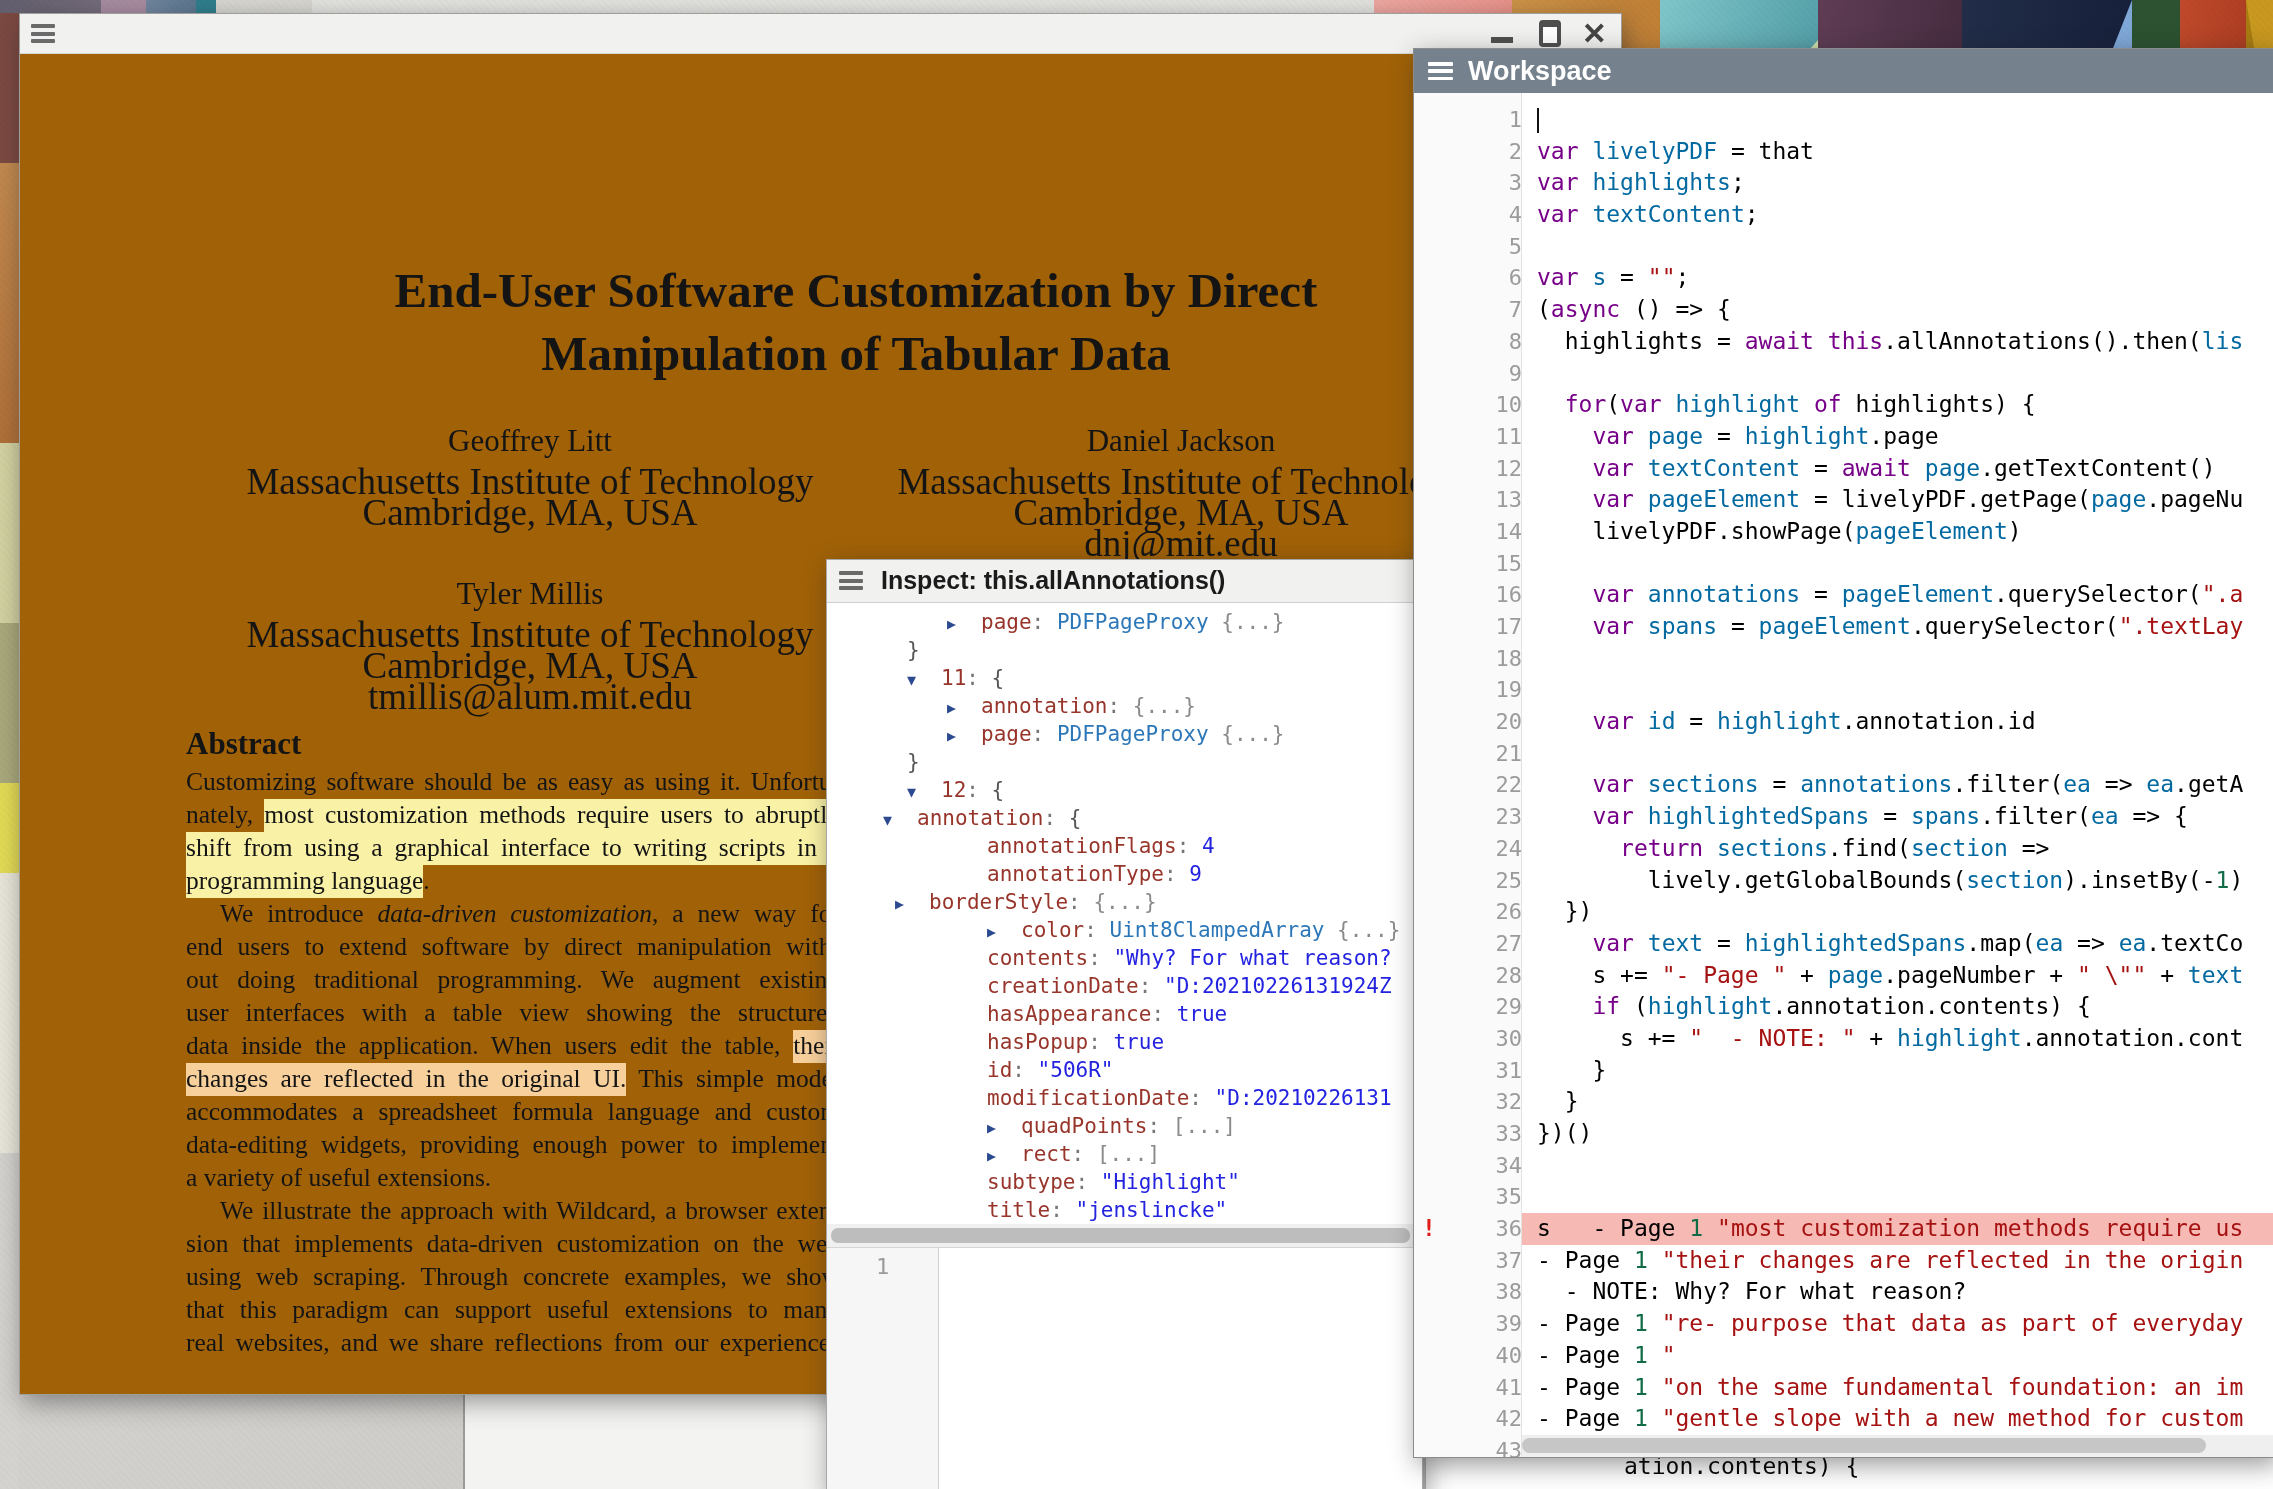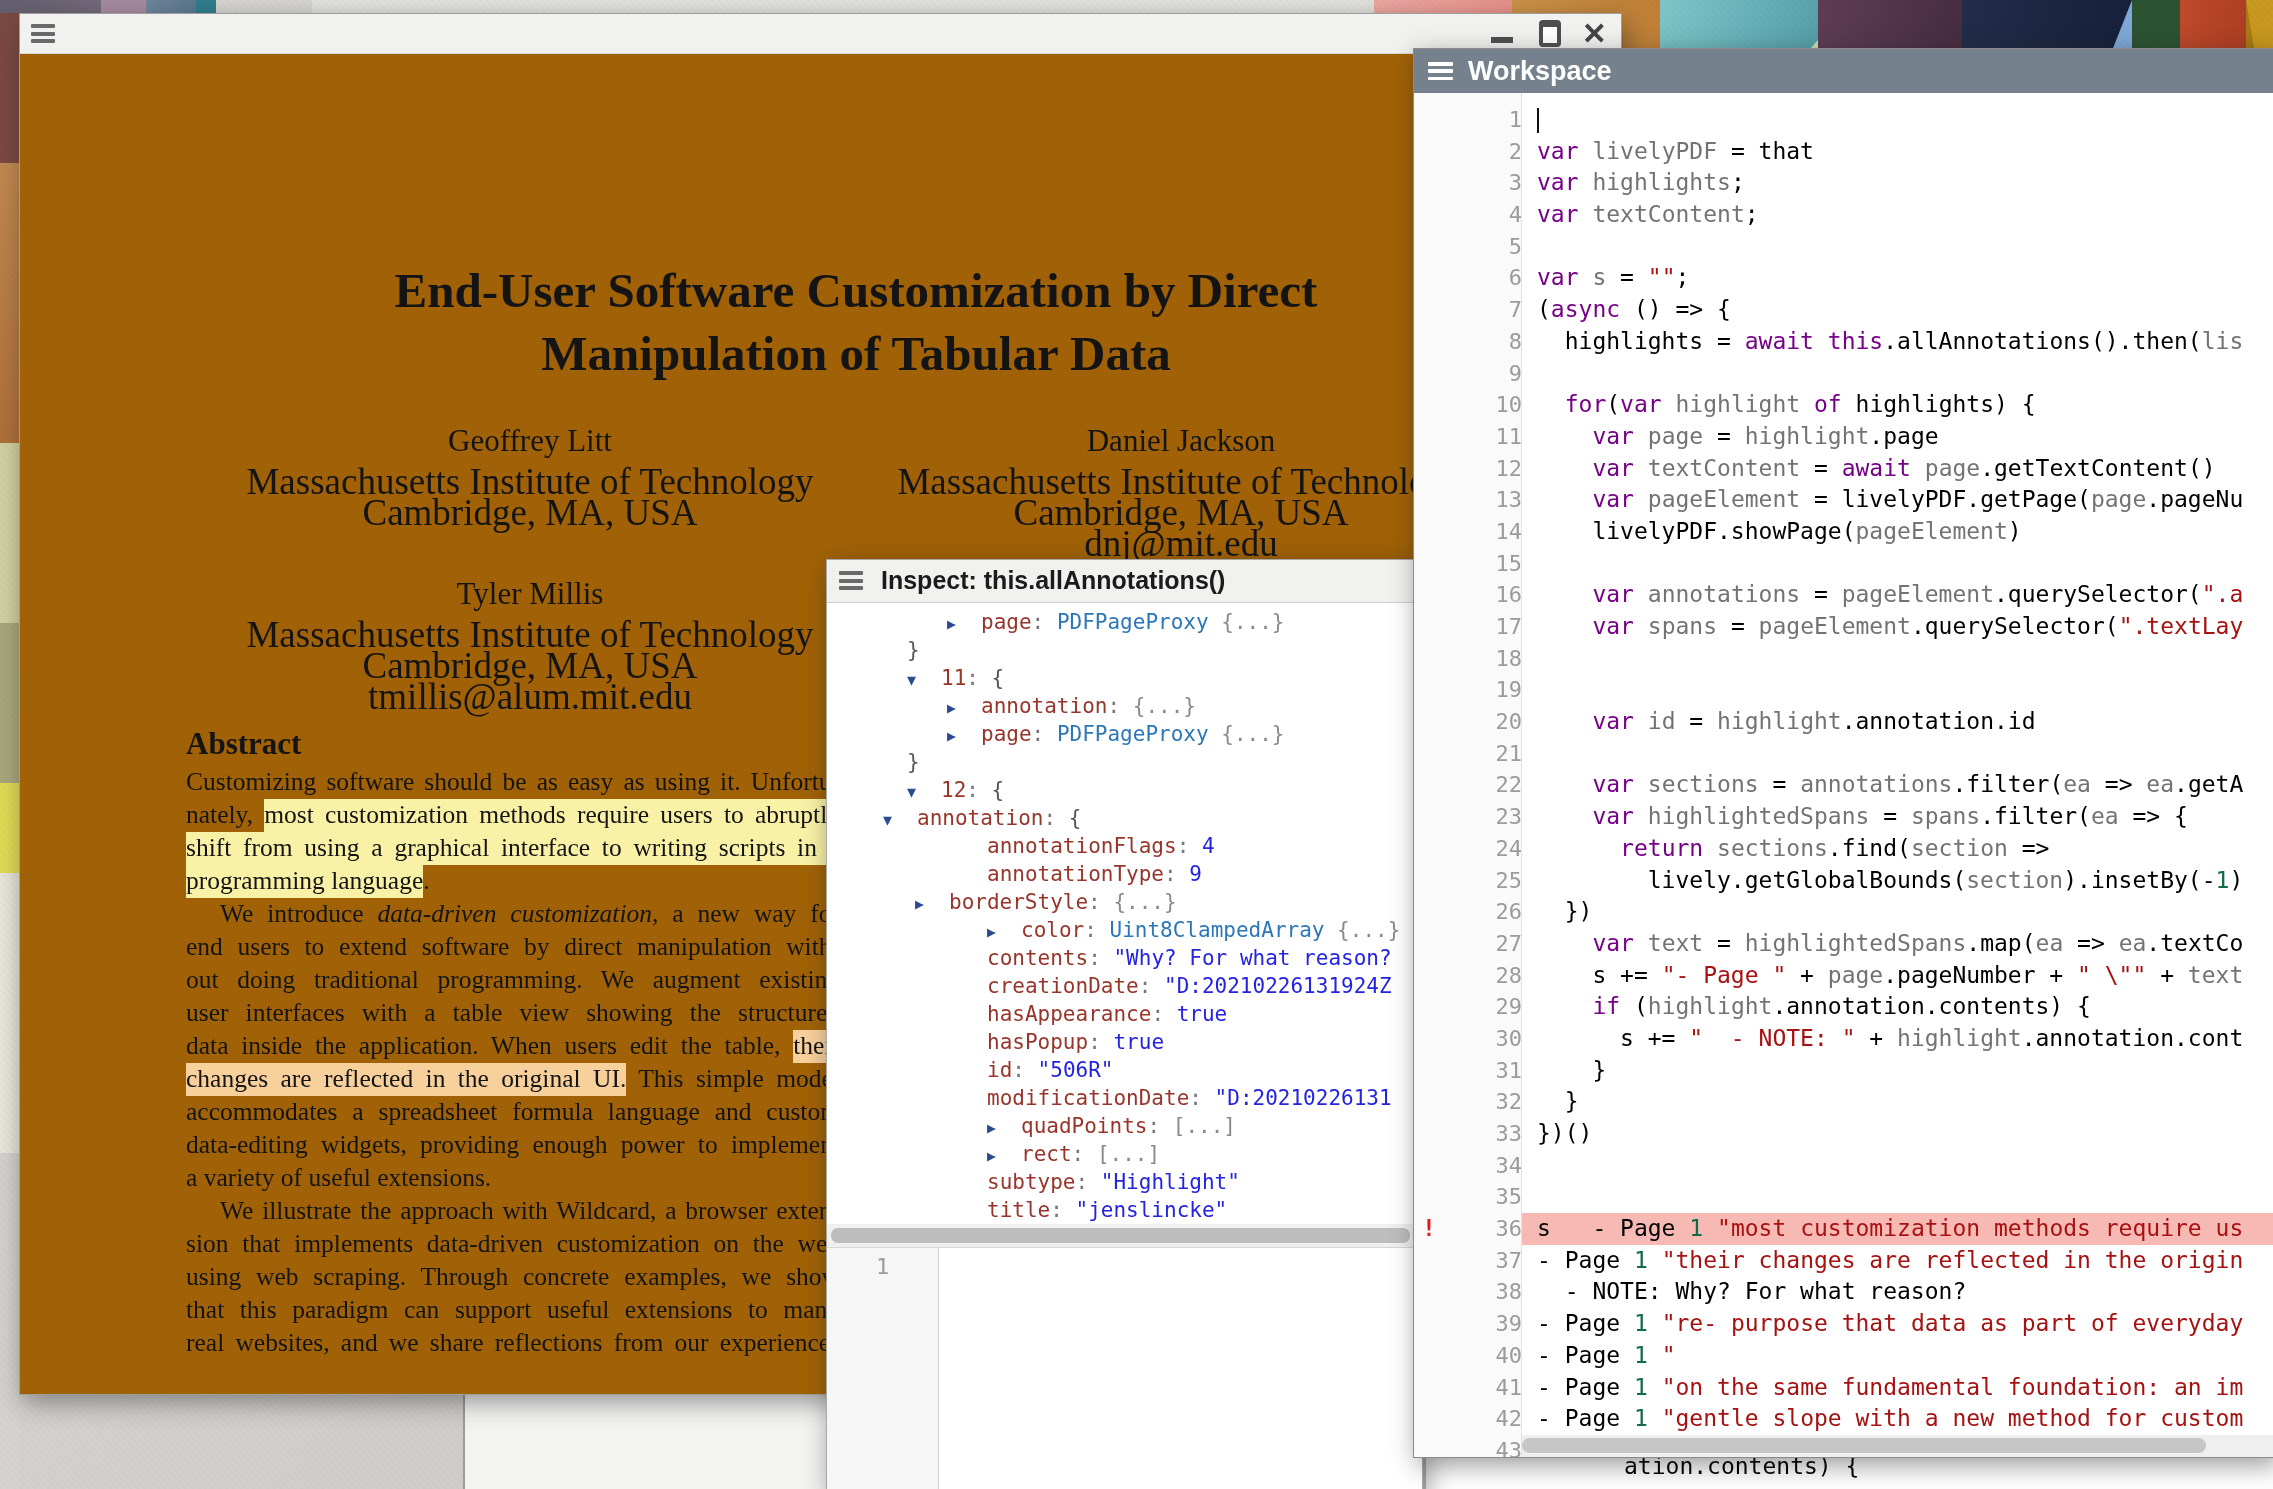--- a/index.html
+++ b/index.html
@@ -46,21 +46,21 @@
   .abs-body{position:absolute;left:166px;top:712px;width:654px;}
   .aline{height:33px;font-size:25.5px;line-height:32px;text-align:justify;text-align-last:justify;overflow:hidden;}
   .aline.ind{padding-left:34px;}
   .aline.last{text-align-last:left;}
   .hl-y{background:#f9f2a6;padding:3px 0;}
   .hl-o{background:#f8d09c;padding:3px 0;}
   .itl{font-style:italic;}
   
   .mono{font-family:"DejaVu Sans Mono",monospace;}
   .tk-k{color:#770088;}
-  .tk-b{color:#737373;}
+  .tk-b{color:#0369a1;}
   .tk-s{color:#a61111;}
   .tk-n{color:#116b44;}
   
   .ws-window{left:1413px;top:48px;width:860px;height:1408px;z-index:40;border:1px solid #8b8b8b;}
   .ws-titlebar{height:44px;background:#75828d;}
   .ws-burger{left:14px;top:13px;width:25px;height:18px;}
   .ws-burger i{height:3.5px;background:#fff;}
   .ws-title{position:absolute;left:54px;top:7px;font-size:27px;font-weight:700;color:#fff;}
   .ws-editor{position:absolute;left:0;top:44px;right:0;bottom:0;background:#fff;overflow:hidden;}
   .gutter-bg{position:absolute;left:0;top:0;bottom:0;width:107px;background:#fafafa;border-right:1px solid #e2e2e2;}
@@ -208,21 +208,21 @@
       <div class="irow" style="padding-left: 120px;"><span class="iarrow">▶</span><span class="ikey">page</span><span class="icol">: </span><span class="itype">PDFPageProxy </span><span class="iell">{...}</span></div>
       <div class="irow" style="padding-left: 80px;"><span class="ibrace">}</span></div>
       <div class="irow" style="padding-left: 80px;"><span class="iarrow">▼</span><span class="ikey">11</span><span class="icol">: </span><span class="ibrace">{</span></div>
       <div class="irow" style="padding-left: 120px;"><span class="iarrow">▶</span><span class="ikey">annotation</span><span class="icol">: </span><span class="iell">{...}</span></div>
       <div class="irow" style="padding-left: 120px;"><span class="iarrow">▶</span><span class="ikey">page</span><span class="icol">: </span><span class="itype">PDFPageProxy </span><span class="iell">{...}</span></div>
       <div class="irow" style="padding-left: 80px;"><span class="ibrace">}</span></div>
       <div class="irow" style="padding-left: 80px;"><span class="iarrow">▼</span><span class="ikey">12</span><span class="icol">: </span><span class="ibrace">{</span></div>
       <div class="irow" style="padding-left: 56px;"><span class="iarrow">▼</span><span class="ikey">annotation</span><span class="icol">: </span><span class="ibrace">{</span></div>
       <div class="irow" style="padding-left: 160px;"><span class="ikey">annotationFlags</span><span class="icol">: </span><span class="ival">4</span></div>
       <div class="irow" style="padding-left: 160px;"><span class="ikey">annotationType</span><span class="icol">: </span><span class="ival">9</span></div>
-      <div class="irow" style="padding-left: 88px;"><span class="iarrow">▶</span><span class="ikey">borderStyle</span><span class="icol">: </span><span class="iell">{...}</span></div>
+      <div class="irow" style="padding-left: 68px;"><span class="iarrow">▶</span><span class="ikey">borderStyle</span><span class="icol">: </span><span class="iell">{...}</span></div>
       <div class="irow" style="padding-left: 160px;"><span class="iarrow">▶</span><span class="ikey">color</span><span class="icol">: </span><span class="itype">Uint8ClampedArray </span><span class="iell">{...}</span></div>
       <div class="irow" style="padding-left: 160px;"><span class="ikey">contents</span><span class="icol">: </span><span class="ival">"Why? For what reason?</span></div>
       <div class="irow" style="padding-left: 160px;"><span class="ikey">creationDate</span><span class="icol">: </span><span class="ival">"D:20210226131924Z</span></div>
       <div class="irow" style="padding-left: 160px;"><span class="ikey">hasAppearance</span><span class="icol">: </span><span class="ival">true</span></div>
       <div class="irow" style="padding-left: 160px;"><span class="ikey">hasPopup</span><span class="icol">: </span><span class="ival">true</span></div>
       <div class="irow" style="padding-left: 160px;"><span class="ikey">id</span><span class="icol">: </span><span class="ival">"506R"</span></div>
       <div class="irow" style="padding-left: 160px;"><span class="ikey">modificationDate</span><span class="icol">: </span><span class="ival">"D:20210226131</span></div>
       <div class="irow" style="padding-left: 160px;"><span class="iarrow">▶</span><span class="ikey">quadPoints</span><span class="icol">: </span><span class="iell">[...]</span></div>
       <div class="irow" style="padding-left: 160px;"><span class="iarrow">▶</span><span class="ikey">rect</span><span class="icol">: </span><span class="iell">[...]</span></div>
       <div class="irow" style="padding-left: 160px;"><span class="ikey">subtype</span><span class="icol">: </span><span class="ival">"Highlight"</span></div>

